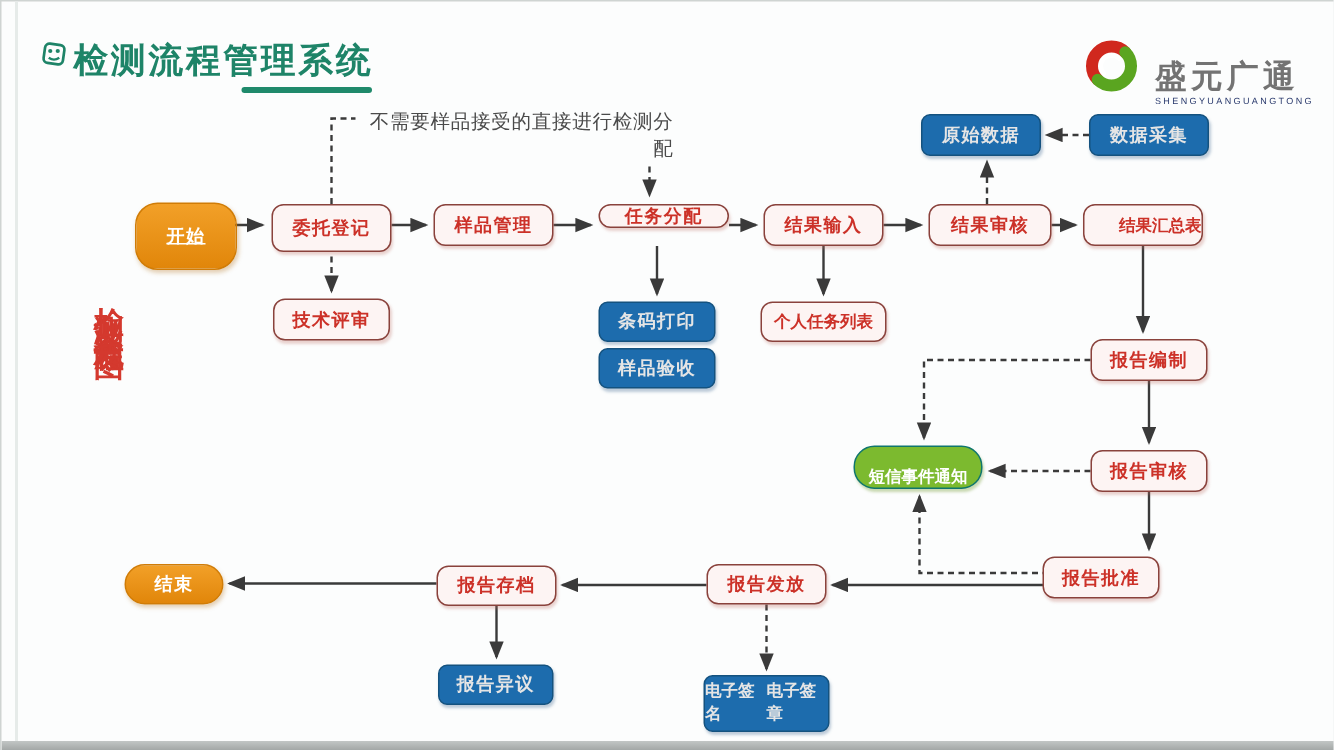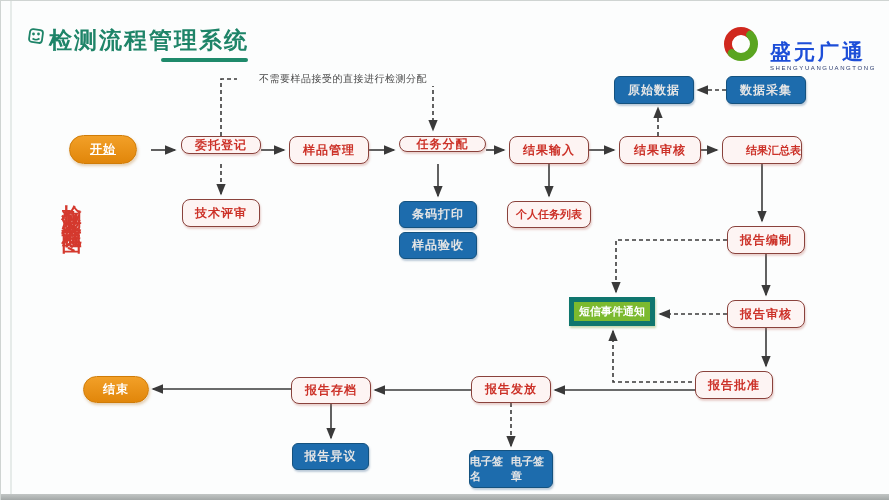--- a/index.html
+++ b/index.html
@@ -9,43 +9,43 @@
               background:linear-gradient(#c2c6c5,#9ea3a2);}
   .left-streak{position:absolute;left:9px;top:0;width:2px;height:100%;background:#e6ebe9;}
 
   
   .hdr-title{position:absolute;left:48px;top:24px;font-size:23px;font-weight:700;
              color:#1e8468;letter-spacing:2px;}
   .hdr-underline{position:absolute;left:160px;top:57px;width:87px;height:4px;background:#1f8a6b;border-radius:2px;}
   .title-icon{position:absolute;left:25px;top:25px;width:20px;height:20px;}
   .logo{position:absolute;right:14px;top:16px;display:flex;align-items:center;gap:8px;}
   .logo-text-wrap{display:flex;flex-direction:column;line-height:1;}
-  .logo-name{font-size:21px;font-weight:700;color:#1d4ed8;letter-spacing:3px;margin-top:24px;}
+  .logo-name{font-size:21px;font-weight:700;color:#737373;letter-spacing:3px;margin-top:24px;}
   .logo-sub{font-size:6px;color:#2a3a6d;letter-spacing:1.6px;margin-top:3px;}
 
   
   .side-label{position:absolute;left:58px;top:188px;writing-mode:vertical-rl;
               font-size:20px;font-weight:700;color:#d4392e;letter-spacing:5px;}
 
   
   .node{position:absolute;display:flex;align-items:center;justify-content:center;
         box-sizing:border-box;font-weight:700;font-size:12px;letter-spacing:1px;z-index:2;}
   .pill{background:linear-gradient(#f2a importancia 0,#f2a028,#e1860a);background:linear-gradient(#f2a028,#e1860a);
         border:1px solid #d07c07;border-radius:15px;color:#fff;box-shadow:1px 2px 3px rgba(180,120,40,.35);}
   .proc{background:#fdf4f3;border:1.5px solid #8a423c;border-radius:8px;color:#cc3128;
         box-shadow:1px 2px 2px rgba(190,110,100,.3);}
   .aux{background:#1d6cad;border:1px solid #14527f;border-radius:6px;color:#e5e5e5;
        box-shadow:1px 2px 2px rgba(70,110,150,.35);}
-  .notify{background:#7cba2f;border:5px solid #0f766e;border-radius:0;color:#fff;
-          box-shadow:1px 2px 2px rgba(120,160,60,.4);}
+  .notify{background:#7cba2f;border:1px solid #0f766e;border-radius:14px;color:#fff;
+          box-shadow:1px 2px 2px rgba(120,160,60,.4);align-items:flex-end;}
   .small-text{font-size:11px;letter-spacing:0;}
   .two-line{flex-direction:row;line-height:1.4;}
 
-  .annotation{position:absolute;left:236px;top:71px;width:212px;text-align:center;
-              font-size:10px;color:#4a4a4a;background:#fcfdfd;z-index:3;letter-spacing:.5px;}
+  .annotation{position:absolute;left:236px;top:71px;width:212px;text-align:right;
+              font-size:13px;color:#4a4a4a;background:#fcfdfd;z-index:3;letter-spacing:.5px;}
   svg.connectors{position:absolute;left:0;top:0;z-index:1;}
 </style>
 </head>
 <body>
 
 <div class="stage">
 
   <div class="left-streak"></div>
 
   <svg class="title-icon" viewBox="0 0 20 20">
@@ -105,28 +105,28 @@
         <line x1="510" y1="402" x2="510" y2="445" marker-end="url(#ah)"></line>
         <path d="M726 239 L615 239 L615 291" marker-end="url(#ah)"></path>
         <line x1="726" y1="313" x2="659" y2="313" marker-end="url(#ah)"></line>
         <path d="M726 381 L612 381 L612 330" marker-end="url(#ah)"></path>
       </g>
     </g>
   </svg>
 
   <div class="annotation">不需要样品接受的直接进行检测分配</div>
 
-  <div class="node pill" style="left:68px;top:134px;width:68px;height:29px;text-decoration:underline;">
+  <div class="node pill" style="left:89px;top:134px;width:68px;height:45px;text-decoration:underline;">
       <span>开始</span>
     </div>
   <div class="node pill" style="left:82px;top:375px;width:66px;height:27px;">
       <span>结束</span>
     </div>
 
-  <div class="node proc" style="left:180px;top:135px;width:80px;height:18px;">
+  <div class="node proc" style="left:180px;top:135px;width:80px;height:32px;">
       <span>委托登记</span>
     </div>
   <div class="node proc" style="left:288px;top:135px;width:80px;height:28px;">
       <span>样品管理</span>
     </div>
   <div class="node proc" style="left:398px;top:135px;width:87px;height:16px;">
       <span>任务分配</span>
     </div>
   <div class="node proc" style="left:508px;top:135px;width:80px;height:28px;">
       <span>结果输入</span>

